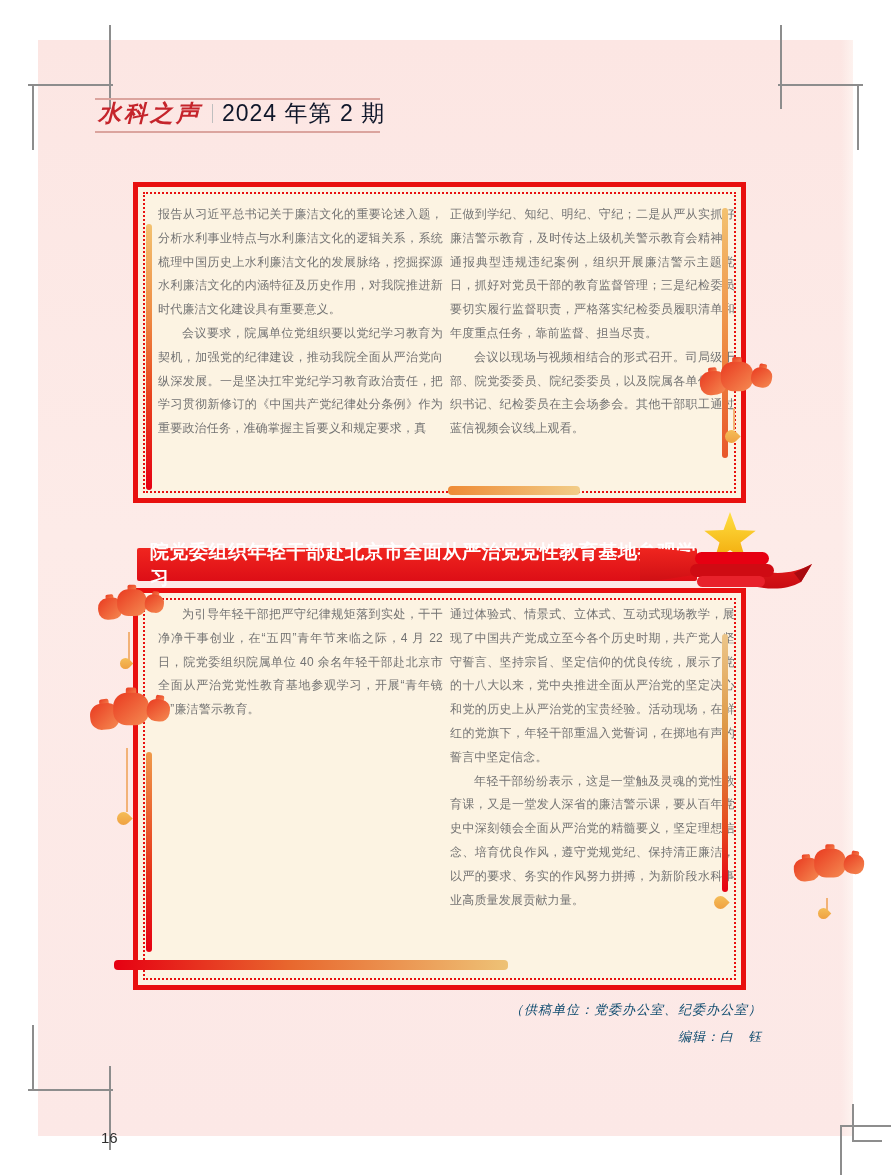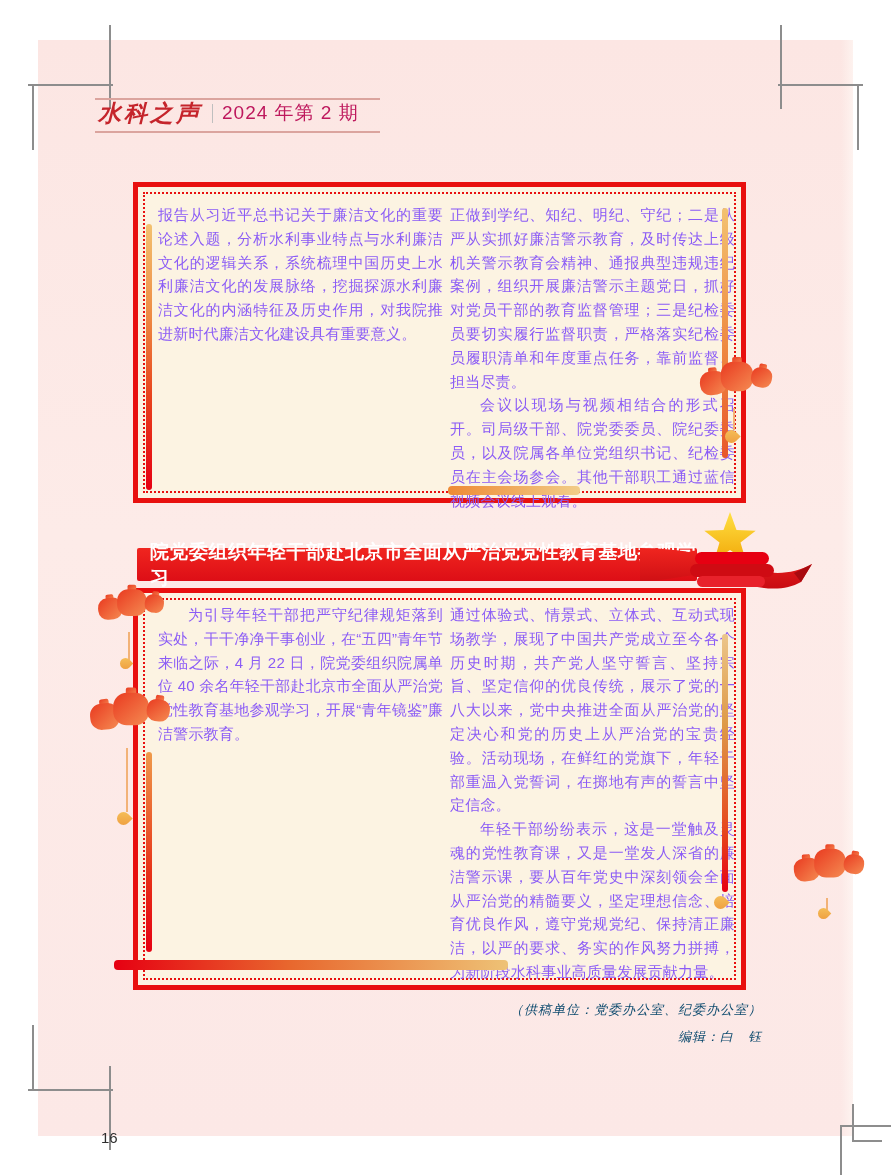--- a/index.html
+++ b/index.html
@@ -10,25 +10,25 @@
   .edge-strip{position:absolute;left:841px;top:40px;width:12px;height:1096px;
          background:linear-gradient(90deg,rgba(255,255,255,0),rgba(255,252,248,0.55));}
   
   .cm{position:absolute;background:#8d8d8d;}
   
   .mast-rule{position:absolute;height:1.5px;background:#dba49e;}
   .masthead{position:absolute;left:98px;top:100px;display:flex;align-items:center;height:26px;}
   .mast-title{font-family:"Liberation Serif","DejaVu Serif",serif;font-style:italic;font-weight:bold;
               color:#c5242b;font-size:23px;letter-spacing:3px;}
   .mast-div{display:inline-block;width:0;height:19px;border-left:1.5px solid #bfbfbf;margin:0 9px 0 10px;}
-  .mast-issue{color:#be185d;font-size:19px;letter-spacing:1px;}
+  .mast-issue{color:#0f172a;font-size:23px;letter-spacing:1px;}
   
   .article-box{position:absolute;box-sizing:border-box;border:5px solid #e8100f;background:#fcf3e2;}
   .box-inner{position:absolute;inset:5px;border:2px dotted #e8100f;}
-  .col{position:absolute;width:285px;color:#8b5cf6;font-size:15px;line-height:23.8px;
+  .col{position:absolute;width:285px;color:#737373;font-size:12px;line-height:23.8px;
        text-align:justify;word-break:break-all;letter-spacing:0.2px;}
   .col p{margin:0;}
   .col p.ind{text-indent:2em;}
   
   .vbar{position:absolute;width:6px;border-radius:3px;}
   .hbar{position:absolute;border-radius:4px;}
   
   .banner{position:absolute;left:137px;top:548px;width:560px;height:33px;
           background:linear-gradient(180deg,#f0251f 0%,#dd0e16 100%);
           display:flex;align-items:center;padding-left:13px;box-sizing:border-box;
@@ -78,20 +78,21 @@
     <span class="mast-title">水科之声</span>
     <span class="mast-div"></span>
     <span class="mast-issue">2024 年第 2 期</span>
   </div>
   <div class="mast-rule" style="left:95px;top:131px;width:285px"></div>
 
   <div class="article-box" style="left:133px;top:182px;width:613px;height:321px">
     <div class="box-inner"></div>
     <div class="col" style="left:20px;top:16px">
       <p>报告从习近平总书记关于廉洁文化的重要论述入题，分析水利事业特点与水利廉洁文化的逻辑关系，系统梳理中国历史上水利廉洁文化的发展脉络，挖掘探源水利廉洁文化的内涵特征及历史作用，对我院推进新时代廉洁文化建设具有重要意义。</p>
+      <p class="ind">会议要求，院属单位党组织要以党纪学习教育为契机，加强党的纪律建设，推动我院全面从严治党向纵深发展。一是坚决扛牢党纪学习教育政治责任，把学习贯彻新修订的《中国共产党纪律处分条例》作为重要政治任务，准确掌握主旨要义和规定要求，真</p>
     </div>
     <div class="col" style="left:312px;top:16px">
       <p>正做到学纪、知纪、明纪、守纪；二是从严从实抓好廉洁警示教育，及时传达上级机关警示教育会精神、通报典型违规违纪案例，组织开展廉洁警示主题党日，抓好对党员干部的教育监督管理；三是纪检委员要切实履行监督职责，严格落实纪检委员履职清单和年度重点任务，靠前监督、担当尽责。</p>
       <p class="ind">会议以现场与视频相结合的形式召开。司局级干部、院党委委员、院纪委委员，以及院属各单位党组织书记、纪检委员在主会场参会。其他干部职工通过蓝信视频会议线上观看。</p>
     </div>
   </div>
 
   <div class="vbar" style="left:146px;top:224px;height:266px;background:linear-gradient(180deg,#f3c271 0%,#ee8a42 35%,#e8421c 65%,#e60012 100%)"></div>
   <div class="vbar" style="left:722px;top:208px;height:250px;background:linear-gradient(180deg,#f3c271 0%,#ee8a42 55%,#e8562a 100%)"></div>
   <div class="hbar" style="left:448px;top:486px;width:132px;height:9px;background:linear-gradient(90deg,#ee8a35,#f2cd88)"></div>

